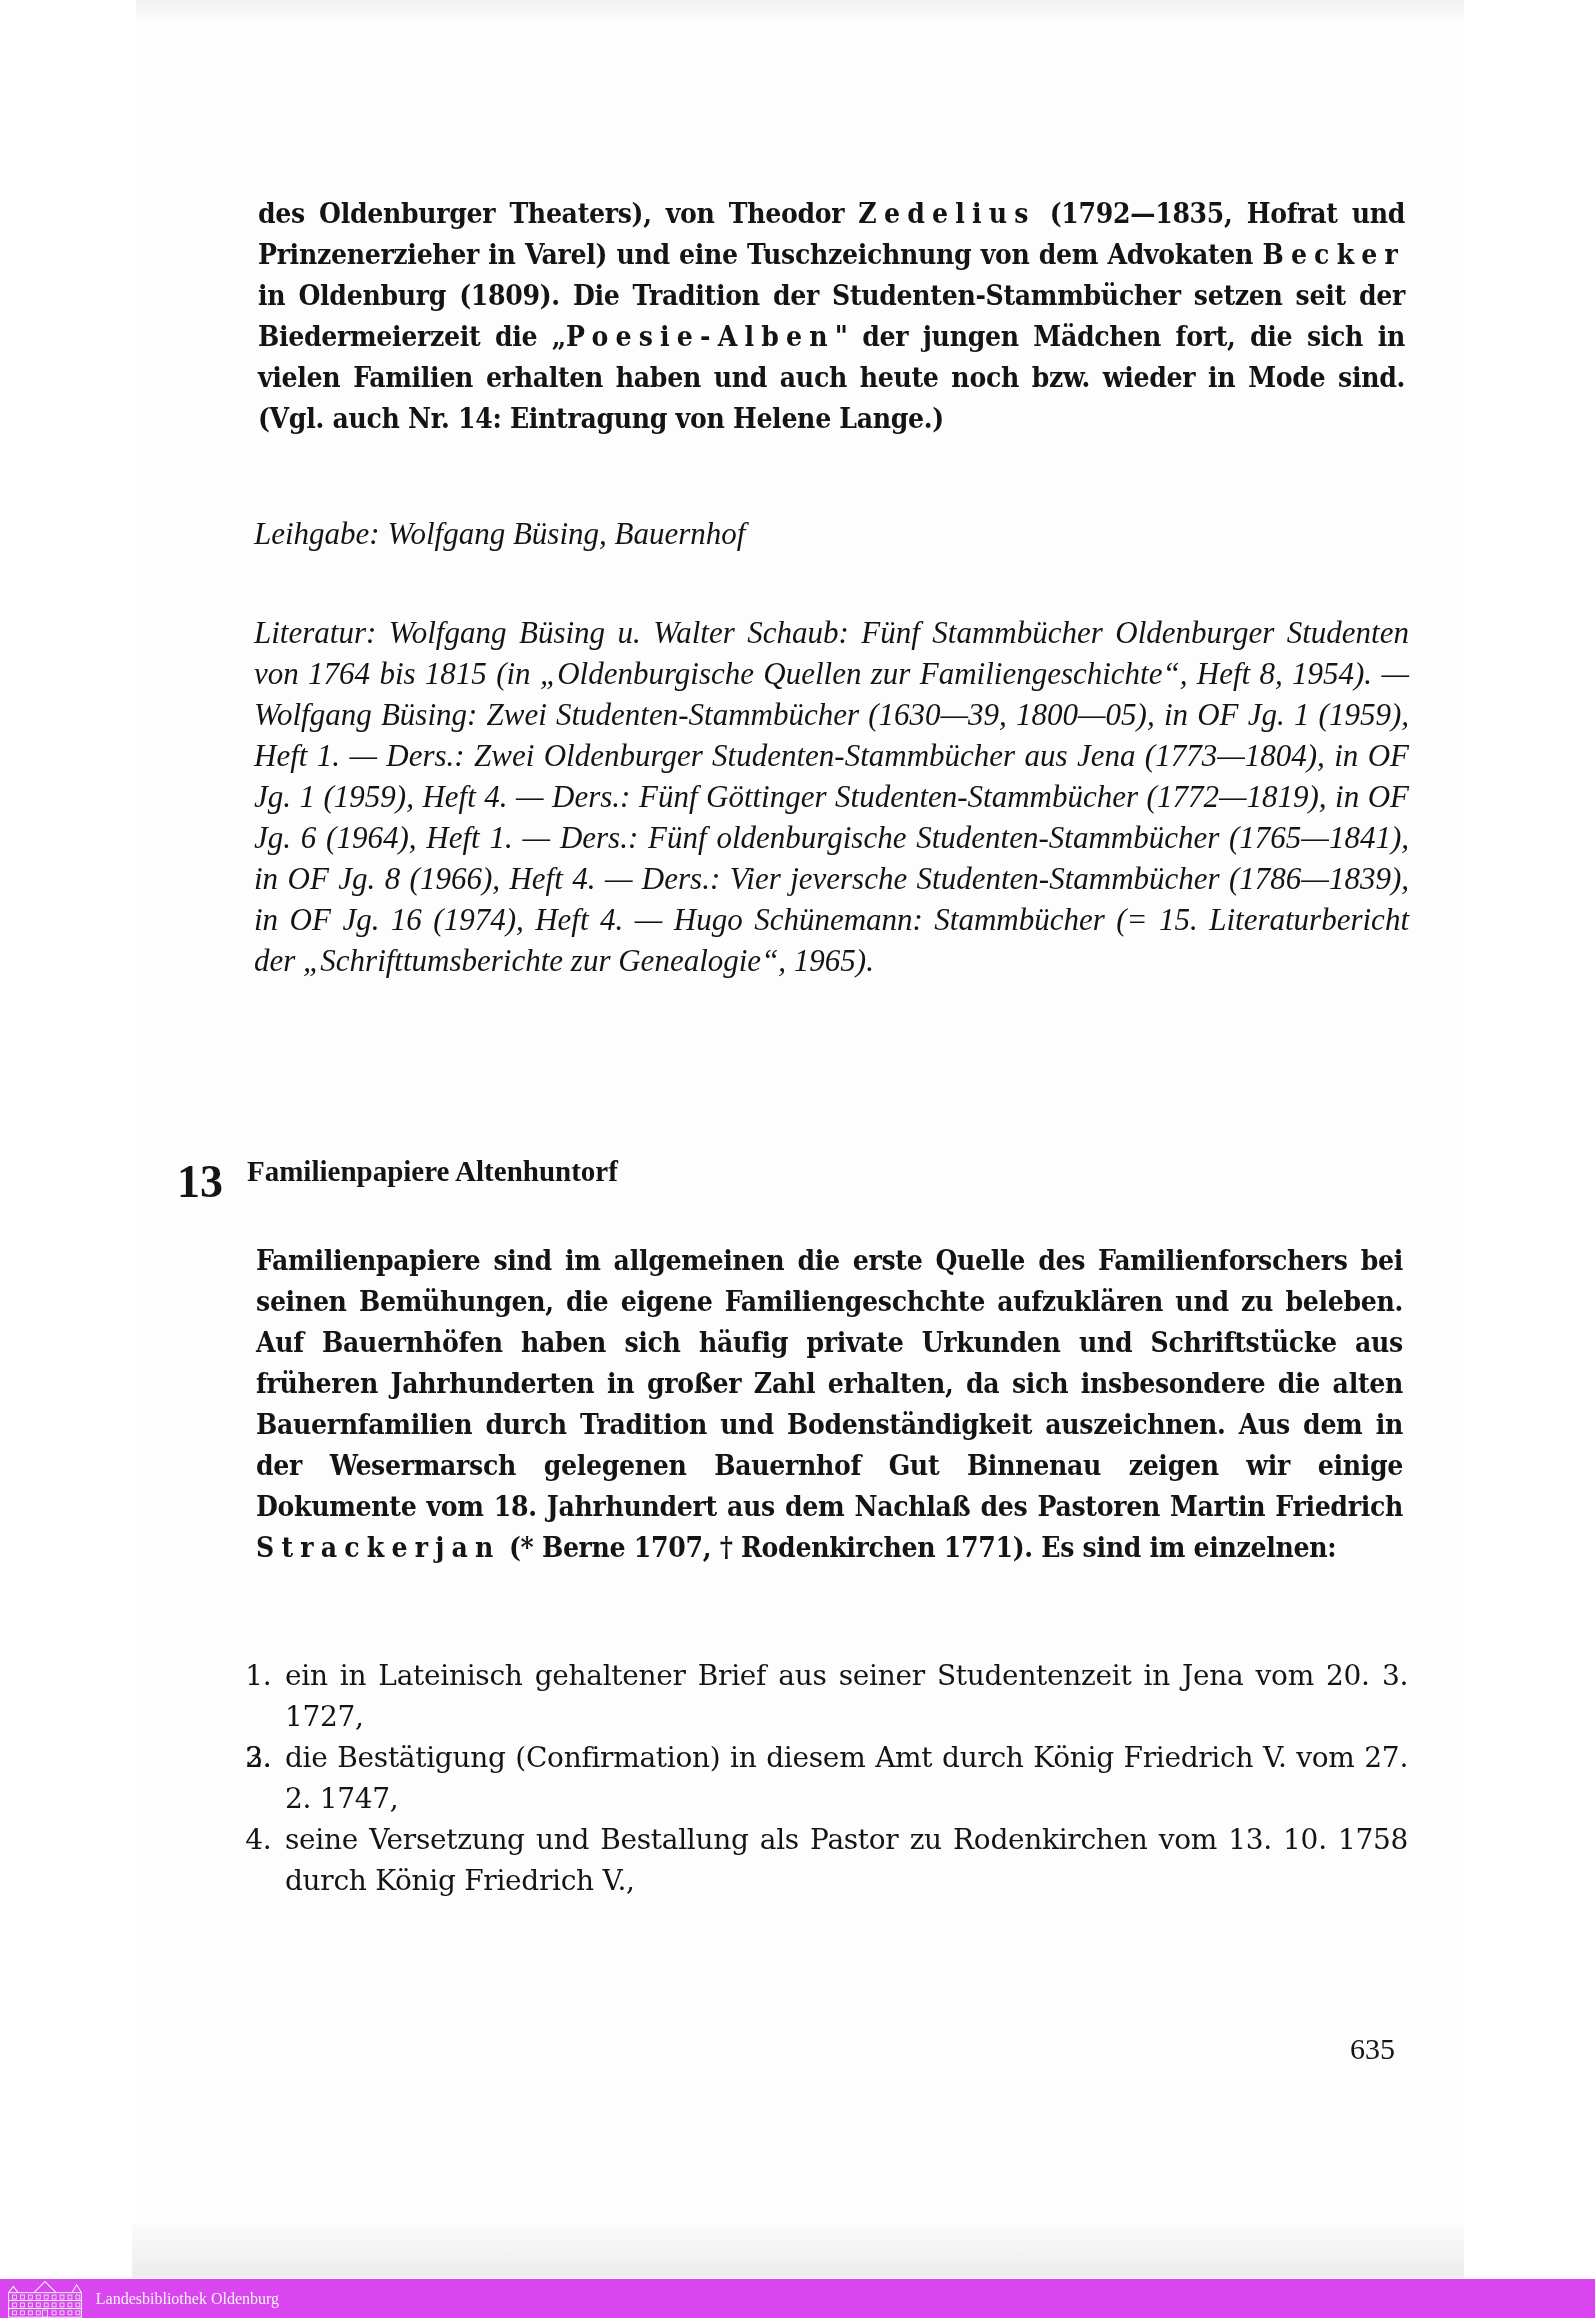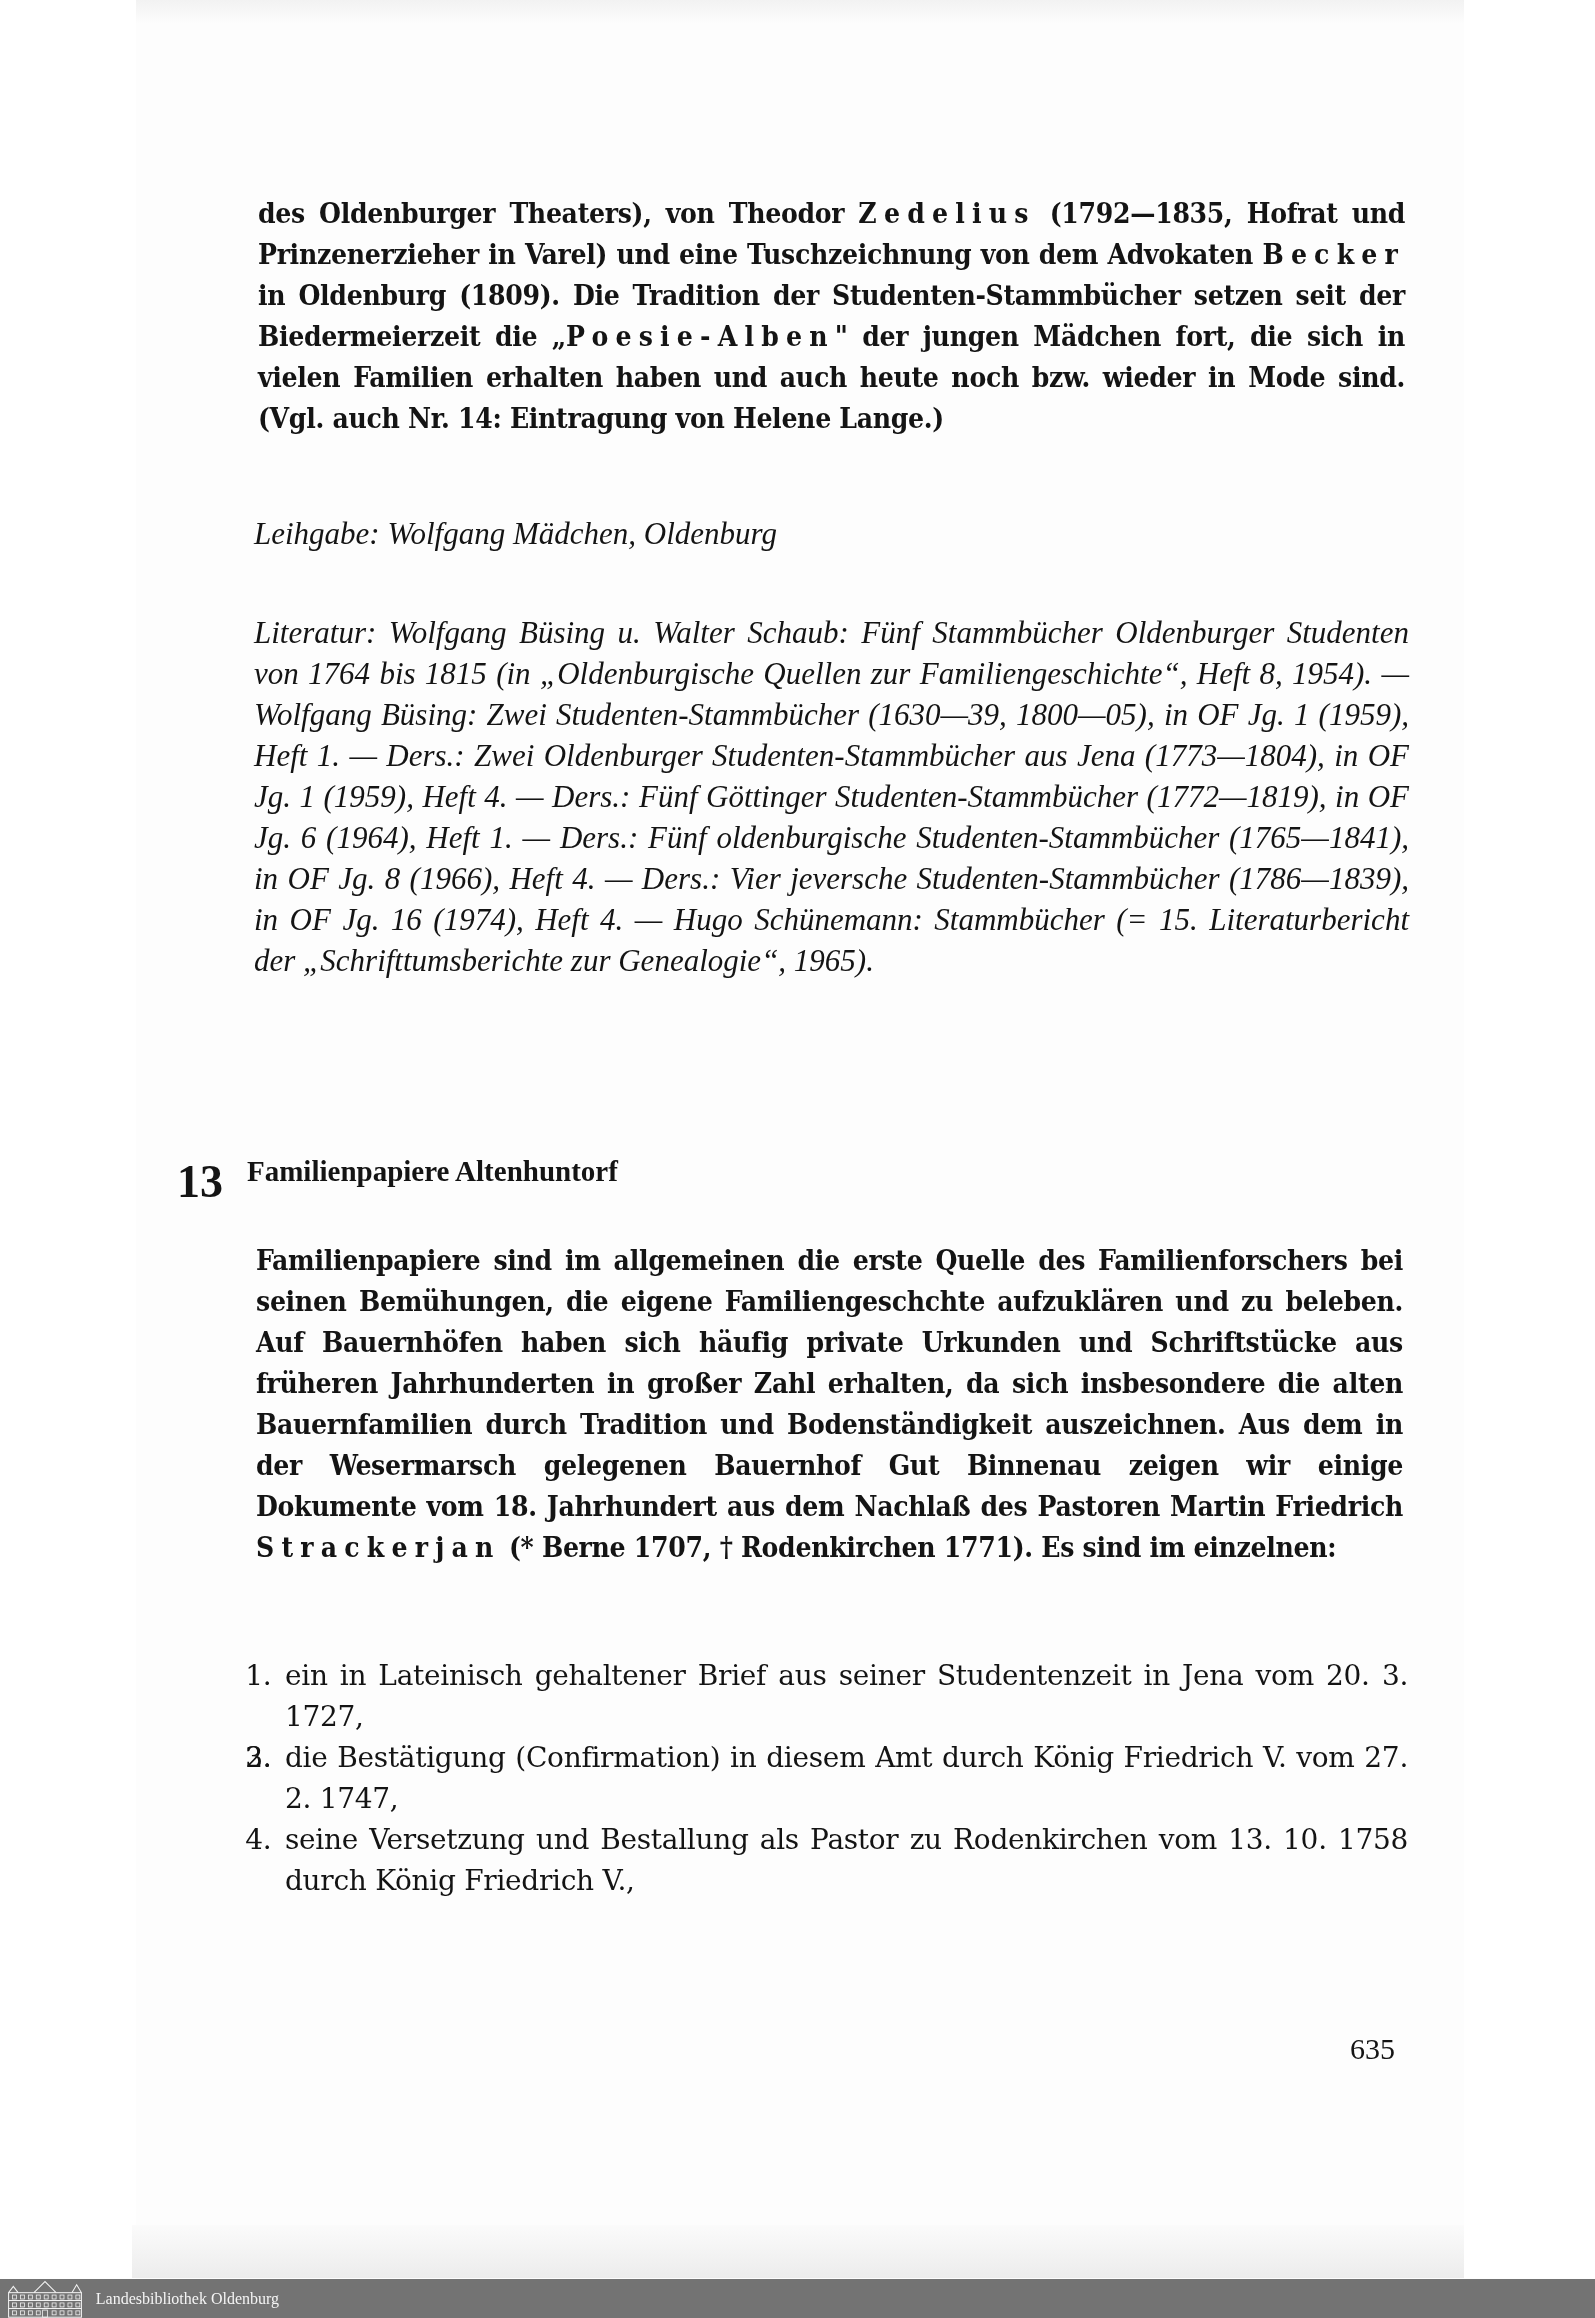--- a/index.html
+++ b/index.html
@@ -131,21 +131,21 @@
 <div class="scan-top"></div>
 <div class="scan-bottom"></div>
 
 <div id="top-para" class="block body-text">
   <p>
     <span>des Oldenburger Theaters), von Theodor </span><span class="spaced">Zedelius</span><span> (1792—1835, Hofrat und Prinzenerzieher in Varel) und eine Tuschzeichnung von dem Advokaten </span><span class="spaced">Becker</span><span> in Oldenburg (1809). Die Tradition der Studenten-Stammbücher setzen seit der Biedermeierzeit die „</span><span class="spaced">Poesie-Alben</span><span>" der jungen Mädchen fort, die sich in vielen Familien erhalten haben und auch heute noch bzw. wieder in Mode sind. (Vgl. auch Nr. 14: Eintragung von Helene Lange.)</span>
   </p>
 </div>
 
 <div id="loan-line" class="block italic-text">
-  <p>Leihgabe: Wolfgang Mädchen, Oldenburg</p>
+  <p>Leihgabe: Wolfgang Büsing, Bauernhof</p>
 </div>
 
 <div id="literature" class="block italic-text">
   <p>Literatur: Wolfgang Büsing u. Walter Schaub: Fünf Stammbücher Oldenburger Studenten von 1764 bis 1815 (in „Oldenburgische Quellen zur Familiengeschichte“, Heft 8, 1954). — Wolfgang Büsing: Zwei Studenten-Stammbücher (1630—39, 1800—05), in OF Jg. 1 (1959), Heft 1. — Ders.: Zwei Oldenburger Studenten-Stammbücher aus Jena (1773—1804), in OF Jg. 1 (1959), Heft 4. — Ders.: Fünf Göttinger Studenten-Stammbücher (1772—1819), in OF Jg. 6 (1964), Heft 1. — Ders.: Fünf oldenburgische Studenten-Stammbücher (1765—1841), in OF Jg. 8 (1966), Heft 4. — Ders.: Vier jeversche Studenten-Stammbücher (1786—1839), in OF Jg. 16 (1974), Heft 4. — Hugo Schünemann: Stammbücher (= 15. Literaturbericht der „Schrifttumsberichte zur Genealogie“, 1965).</p>
 </div>
 
 <div id="section-heading">
   <span class="section-number">13</span>
   <span class="section-title">Familienpapiere Altenhuntorf</span>
 </div>
@@ -158,21 +158,21 @@
 
 <ol id="item-list">
   <li><span class="num">1.</span><span>ein in Lateinisch gehaltener Brief aus seiner Studentenzeit in Jena vom 20. 3. 1727,</span></li>
   <li><span class="num">2.</span></li>
   <li><span class="num">3.</span><span>die Bestätigung (Confirmation) in diesem Amt durch König Friedrich V. vom 27. 2. 1747,</span></li>
   <li><span class="num">4.</span><span>seine Versetzung und Bestallung als Pastor zu Rodenkirchen vom 13. 10. 1758 durch König Friedrich V.,</span></li>
 </ol>
 
 <div id="page-number">635</div>
 
-<div id="footer-bar" style="background: #737373;">
+<div id="footer-bar" style="background: #d946ef;">
   <svg id="library-logo" viewBox="0 0 100 48">
     <g fill="none" stroke="#f2f2f2" stroke-width="1.3">
       <rect x="4" y="16" width="92" height="31"></rect>
       <polyline points="4,16 10,8 16,16"></polyline>
       <polyline points="36,16 50,2 64,16"></polyline>
       <polyline points="84,16 90,6 96,16"></polyline>
       <line x1="4" y1="26" x2="96" y2="26"></line>
       <line x1="4" y1="36" x2="96" y2="36"></line>
       <g stroke-width="1">
         <rect x="9" y="19" width="5" height="5"></rect>

